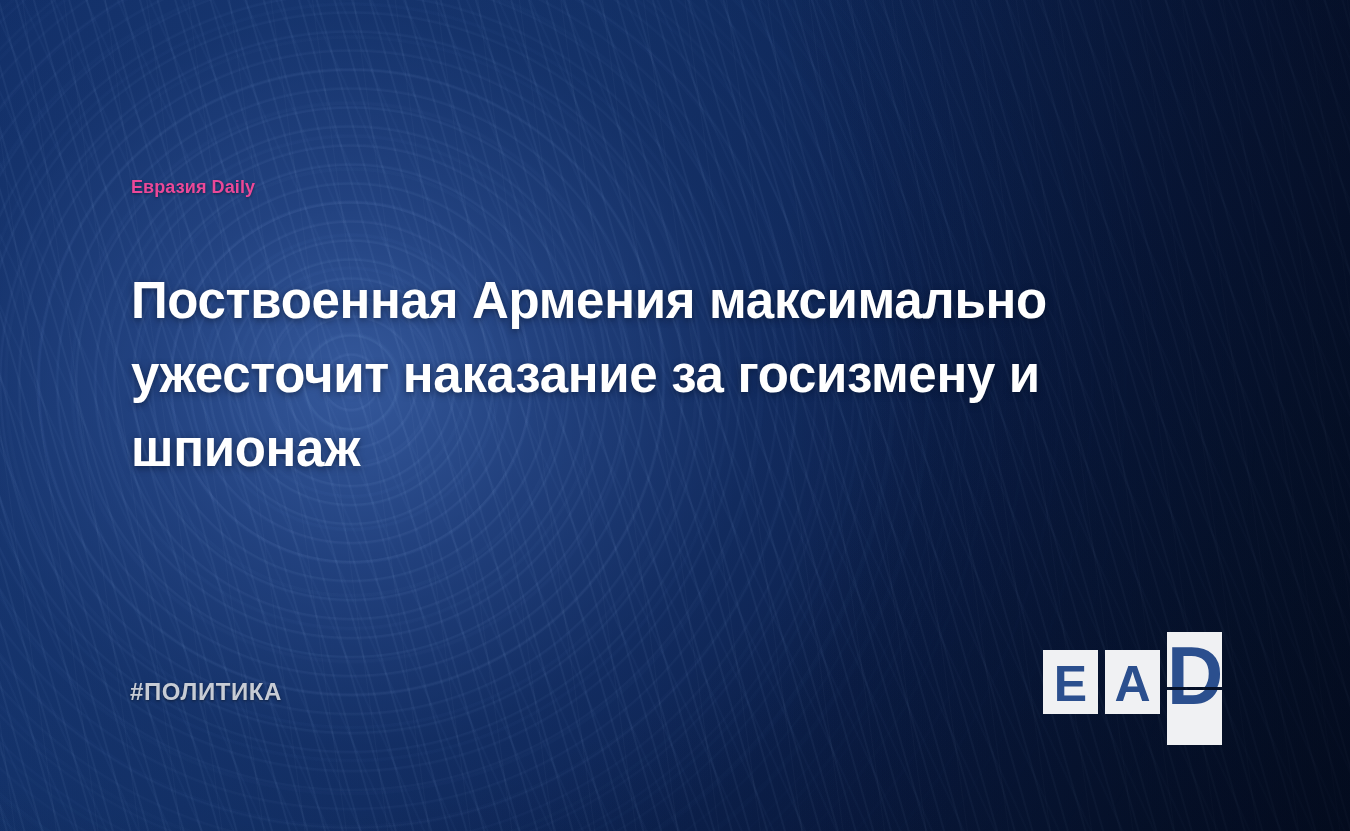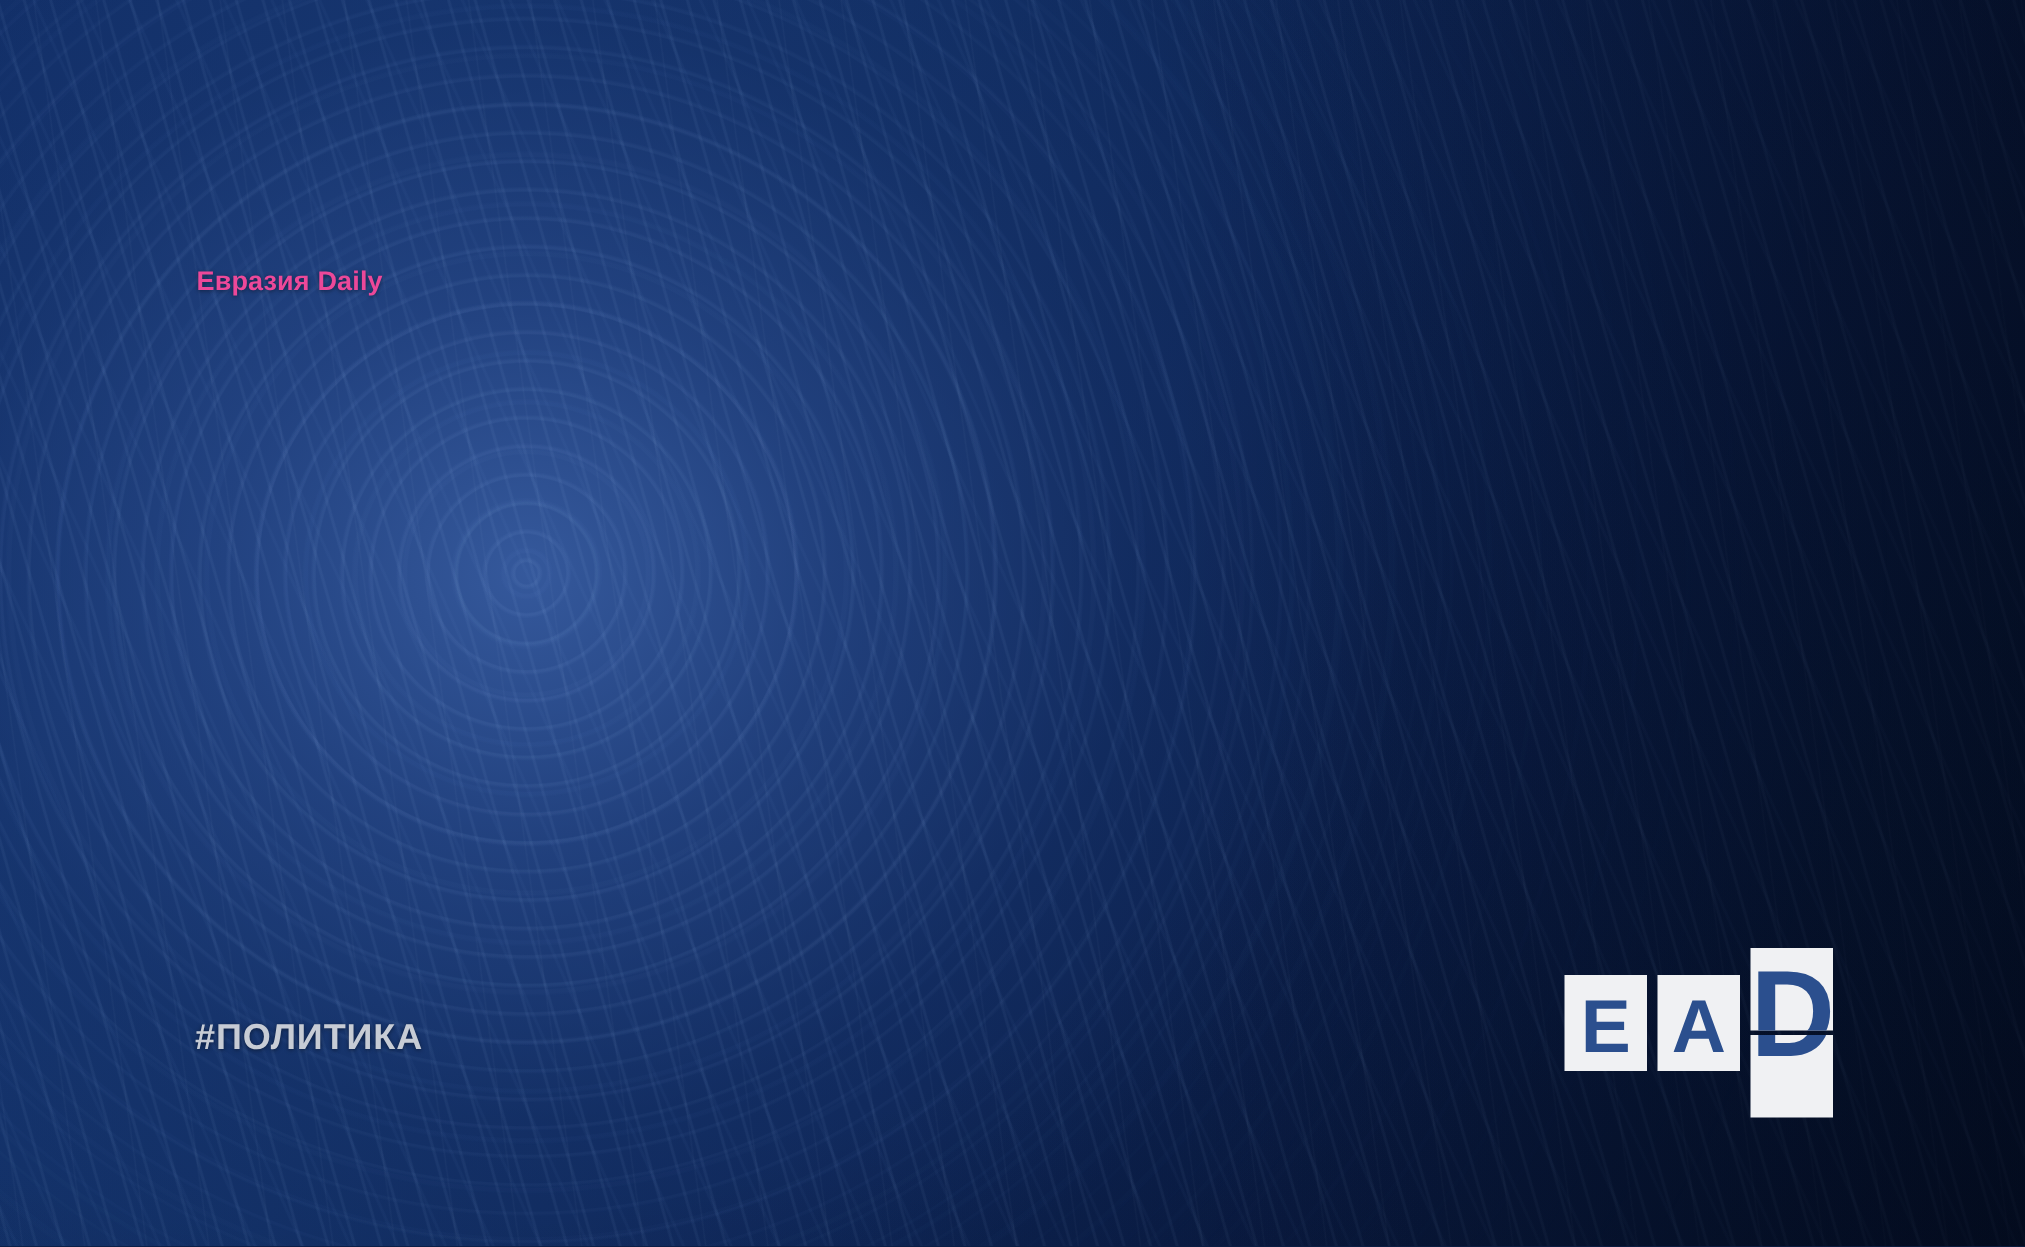--- a/index.html
+++ b/index.html
@@ -211,20 +211,21 @@
   <div class="bg-layer bg-swirl2"></div>
   <div class="bg-layer bg-streaks-a"></div>
   <div class="bg-layer bg-streaks-b"></div>
   <div class="bg-layer bg-streaks-c"></div>
   <div class="bg-layer bg-vignette"></div>
 
   <div class="content">
 
     <div class="brand">Евразия Daily</div>
 
+    <h1 class="headline">Поствоенная Армения максимально ужесточит наказание за госизмену и шпионаж</h1>
 
     <div class="hashtag">#ПОЛИТИКА</div>
 
     <div class="logo">
       <div class="logo-tile tile-e">
         <span class="logo-glyph glyph-e">E</span>
       </div>
       <div class="logo-tile tile-a">
         <span class="logo-glyph glyph-a">A</span>
       </div>

